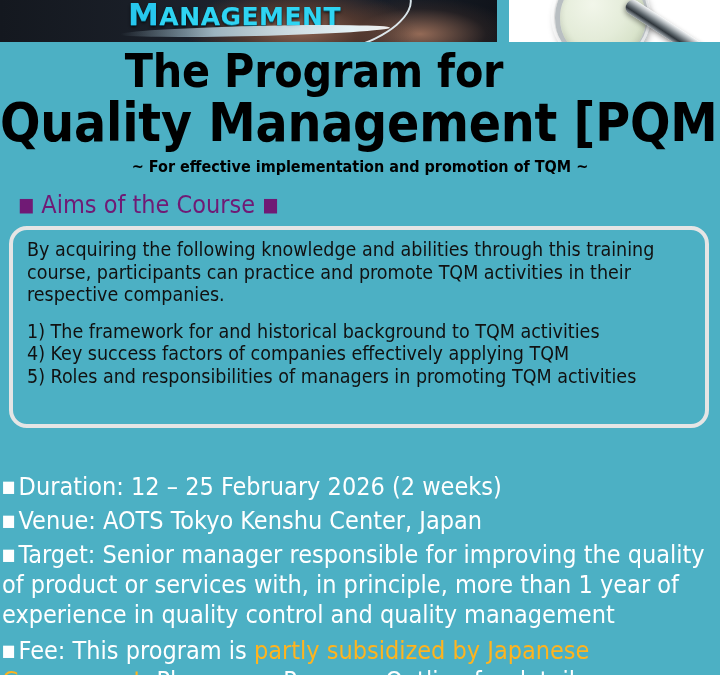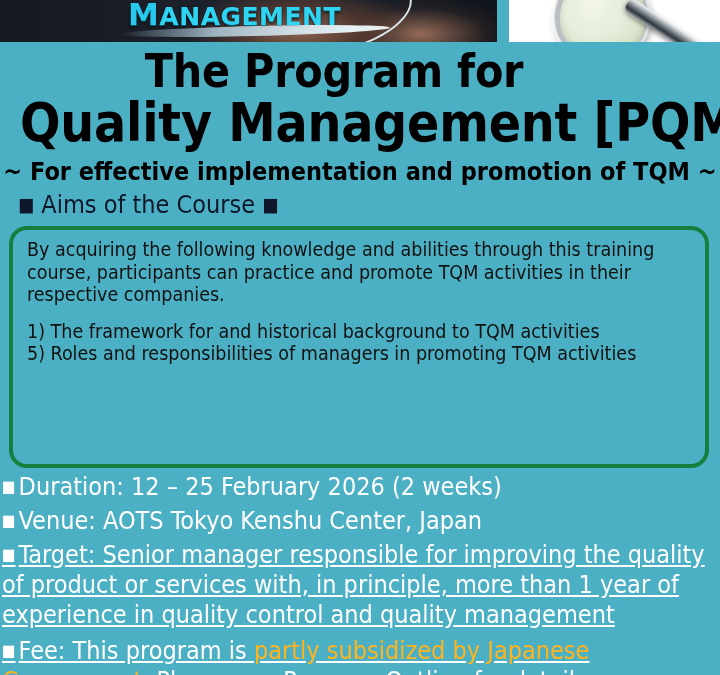--- a/index.html
+++ b/index.html
@@ -62,44 +62,44 @@
     transform:rotate(33deg);transform-origin:left center;
     box-shadow:0 2px 5px rgba(0,0,0,.4);
   }
   .handle-shadow{
     position:absolute;left:104px;top:24px;width:110px;height:16px;
     background:radial-gradient(ellipse at center,rgba(0,0,0,.28) 0%,rgba(0,0,0,0) 70%);
     transform:rotate(30deg);
   }
 
   
-  .title-block{position:absolute;left:0;top:46px;width:628px;text-align:center;padding-left:20px;}
+  .title-block{position:absolute;left:0;top:46px;width:628px;text-align:center;}
   .title-line{
     font-family:"DejaVu Sans Condensed","Liberation Sans Narrow","Liberation Sans",sans-serif;
     font-weight:bold;color:#000;
     font-size:46px;line-height:51px;letter-spacing:-.2px;
     white-space:nowrap;
   }
   .title-line.l2{font-size:53px;}
   .subtitle{
     position:absolute;left:0;top:157px;width:720px;text-align:center;
     font-family:"DejaVu Sans Condensed","Liberation Sans Narrow","Liberation Sans",sans-serif;
-    font-weight:bold;font-size:25px;color:#000;white-space:nowrap;
+    font-weight:bold;font-size:16px;color:#000;white-space:nowrap;
   }
   .aims{
     position:absolute;left:18px;top:190px;
     font-family:"DejaVu Sans Condensed","Liberation Sans Narrow","Liberation Sans",sans-serif;
-    font-size:25px;color:#0f172a;white-space:nowrap;
+    font-size:25px;color:#701a75;white-space:nowrap;
   }
   .aims .sq{font-size:19px;vertical-align:2px;}
 
   
   .aims-box{
-    position:absolute;left:9px;top:226px;width:700px;height:242px;
-    border:4px solid #15803d;border-radius:18px;
+    position:absolute;left:9px;top:226px;width:700px;height:202px;
+    border:4px solid #e5e5e5;border-radius:18px;
     box-sizing:border-box;
     background:transparent;
     padding:9px 14px 0 14px;
   }
   .aims-box p{
     margin:0;color:#111;
     font-family:"DejaVu Sans Condensed","Liberation Sans Narrow","Liberation Sans",sans-serif;
     font-size:19.5px;line-height:22.5px;
   }
   .aims-box .intro{margin-bottom:14px;}
@@ -107,21 +107,21 @@
   
   .details{position:absolute;left:0;top:472px;width:720px;}
   .det{
     color:#ffffff;
     font-family:"DejaVu Sans Condensed","Liberation Sans Narrow","Liberation Sans",sans-serif;
     font-size:25px;line-height:30px;
     padding:0 6px 0 2px;
     margin-bottom:4px;
   }
   .det .sq{font-size:16px;vertical-align:3px;margin-right:3px;}
-  .det.wrap{margin-bottom:6px;text-decoration:underline;}
+  .det.wrap{margin-bottom:6px;}
   .hl{color:#ffb41e;}
 </style>
 </head>
 <body>
 
 <div class="page">
 
   <div class="banner">
     <div class="banner-left">
       <div class="cable"></div>
@@ -145,20 +145,21 @@
 
   <div class="aims">
     <span class="sq">■</span>
     <span>Aims of the Course</span>
     <span class="sq">■</span>
   </div>
 
   <div class="aims-box">
     <p class="intro">By acquiring the following knowledge and abilities through this training course, participants can practice and promote TQM activities in their respective companies.</p>
     <p>1) The framework for and historical background to TQM activities</p>
+    <p>4) Key success factors of companies effectively applying TQM</p>
     <p>5) Roles and responsibilities of managers in promoting TQM activities</p>
   </div>
 
   <div class="details">
     <div class="det">
       <span class="sq">■</span><span>Duration: 12 – 25 February 2026 (2 weeks)</span>
     </div>
     <div class="det">
       <span class="sq">■</span><span>Venue: AOTS Tokyo Kenshu Center, Japan</span>
     </div>

